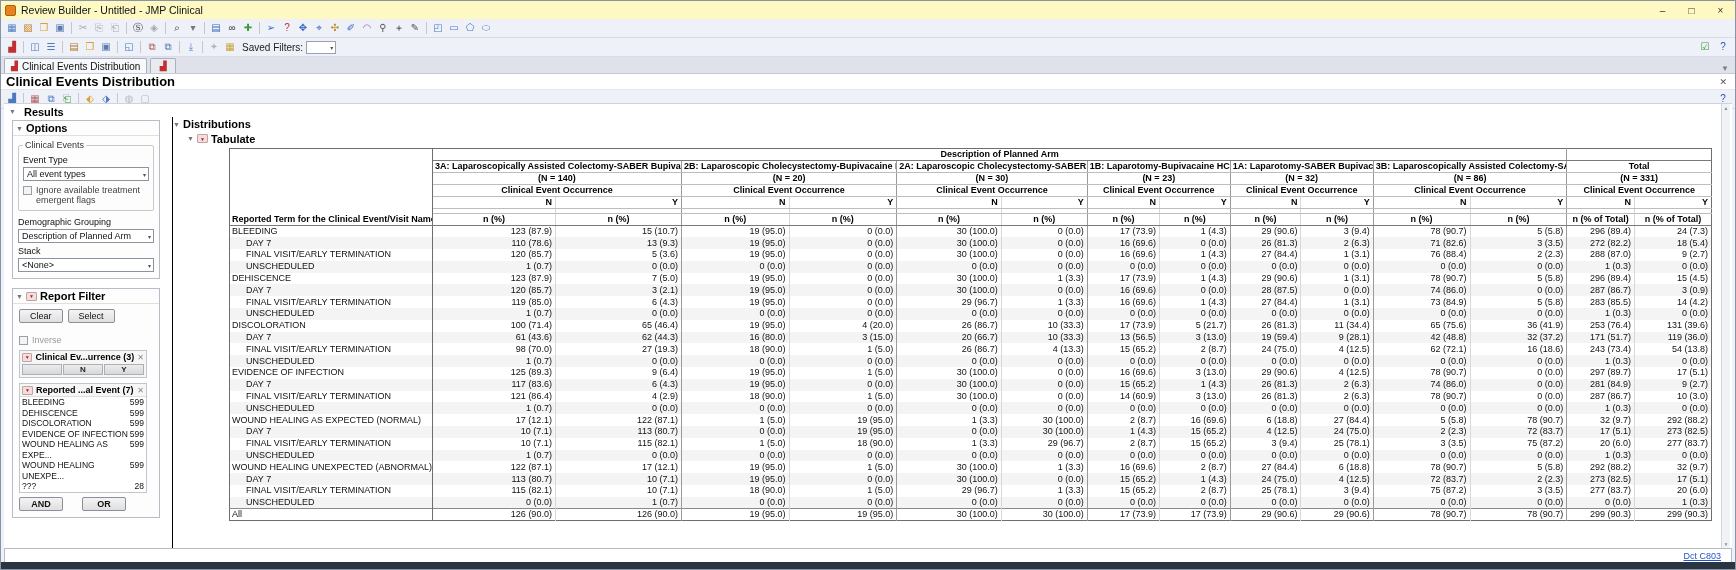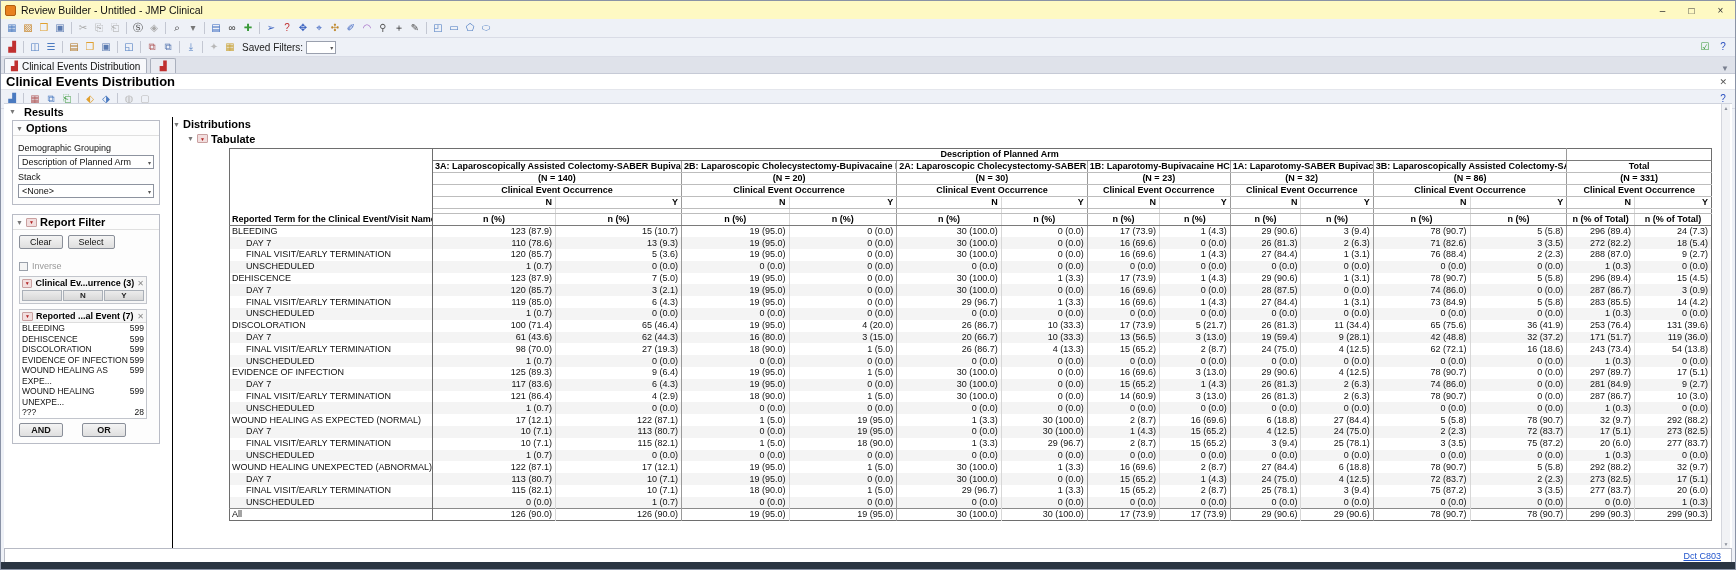--- a/index.html
+++ b/index.html
@@ -249,20 +249,32 @@
     </div>
 
     <div class="leftcol">
 
       <div class="panelbox">
         <div class="panelhdr">
           <span class="disc">▼</span>
           <span class="txt">Options</span>
         </div>
         <div class="panelbody">
+          <fieldset class="group">
+            <legend>Clinical Events</legend>
+            <div class="fldlbl">Event Type</div>
+            <div class="combo">
+              <span>All event types</span>
+                <span class="arr">▾</span>
+            </div>
+            <div class="chkrow">
+              <span class="chk"></span>
+              <span class="chklbl">Ignore available treatment emergent flags</span>
+            </div>
+          </fieldset>
           <div class="fldlbl">Demographic Grouping</div>
           <div class="combo">
             <span>Description of Planned Arm</span>
               <span class="arr">▾</span>
           </div>
           <div class="fldlbl">Stack</div>
           <div class="combo">
             <span>&lt;None&gt;</span>
               <span class="arr">▾</span>
           </div>

